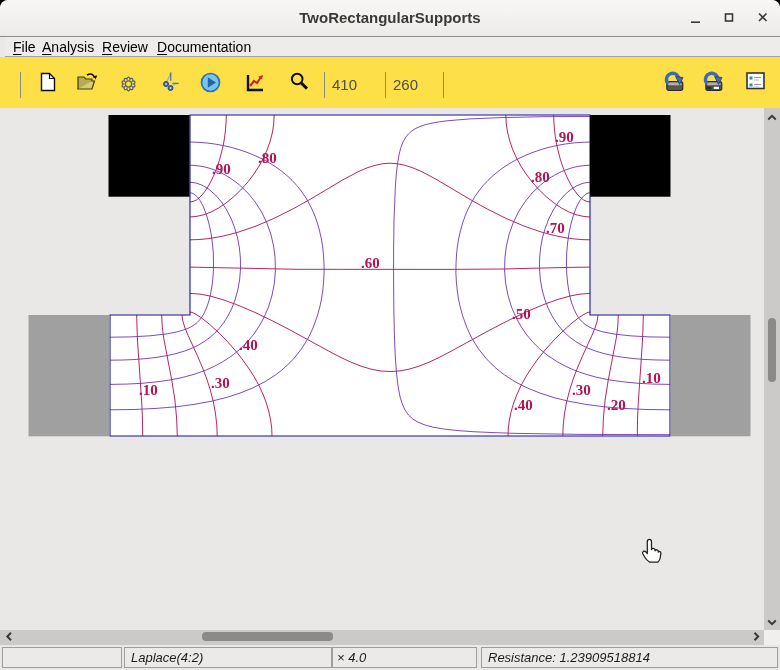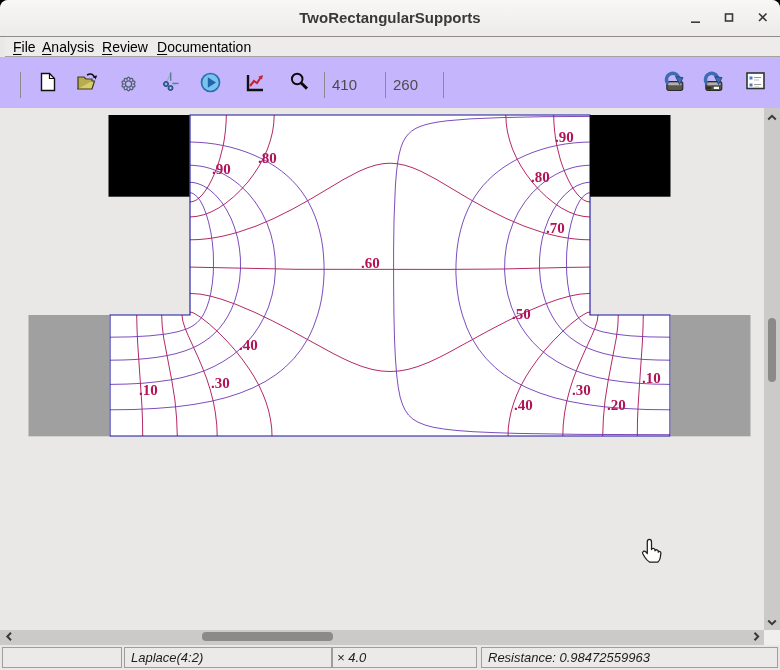--- a/index.html
+++ b/index.html
@@ -10,21 +10,21 @@
  background:linear-gradient(#f8f7f6,#edebe9);border-bottom:1px solid #8e8b88;
  border-radius:8px 8px 0 0;}
 #title{position:absolute;left:0;right:0;top:9px;text-align:center;
  font-size:15px;font-weight:bold;color:#3b3936;}
 
 #menubar{position:absolute;left:5px;top:37px;width:780px;height:19px;
  background:#edecea;border-bottom:5px solid #a3a3a3;font-size:14px;color:#000000;}
 #menubar span{position:absolute;top:2px;}
 #menubar u{text-decoration:underline;text-underline-offset:2px;}
 
-#toolbar{position:absolute;left:0;top:57px;width:780px;height:51px;background:#c4b5fd;}
+#toolbar{position:absolute;left:0;top:57px;width:780px;height:51px;background:#fde047;}
 .tsep{position:absolute;top:15px;width:1px;height:26px;background:#8a8a8a;}
 .tnum{position:absolute;top:19px;font-size:15px;color:#4c4c4c;}
 .ticon{position:absolute;top:13px;}
 
 #statusbar{position:absolute;left:0;top:645px;width:780px;height:25px;background:#e9e8e6;font-style:italic;}
 .scell{position:absolute;top:2px;height:19px;background:#eceae8;border:1px solid #a19e9a;}
 .scell div{margin:2px 0 0 6px;font-size:13px;color:#1d1d1d;white-space:nowrap;}
 
 #vsb{position:absolute;left:764px;top:108px;width:16px;height:522px;background:#cccac8;}
 #vthumb{position:absolute;left:4px;top:210px;width:8px;height:64px;background:#8c8a88;border-radius:4px;}
@@ -201,16 +201,16 @@
  <div class="scell" style="left:2px;width:118px">
         <div></div>
       </div>
  <div class="scell" style="left:124px;width:206px">
         <div>Laplace(4:2)</div>
       </div>
  <div class="scell" style="left:332px;width:143px">
         <div style="margin-left:4px">× 4.0</div>
       </div>
  <div class="scell" style="left:481px;width:295px">
-        <div>Resistance: 0.98472559963</div>
+        <div>Resistance: 1.23909518814</div>
       </div>
 </div>
 </div>
 
 </body></html>

